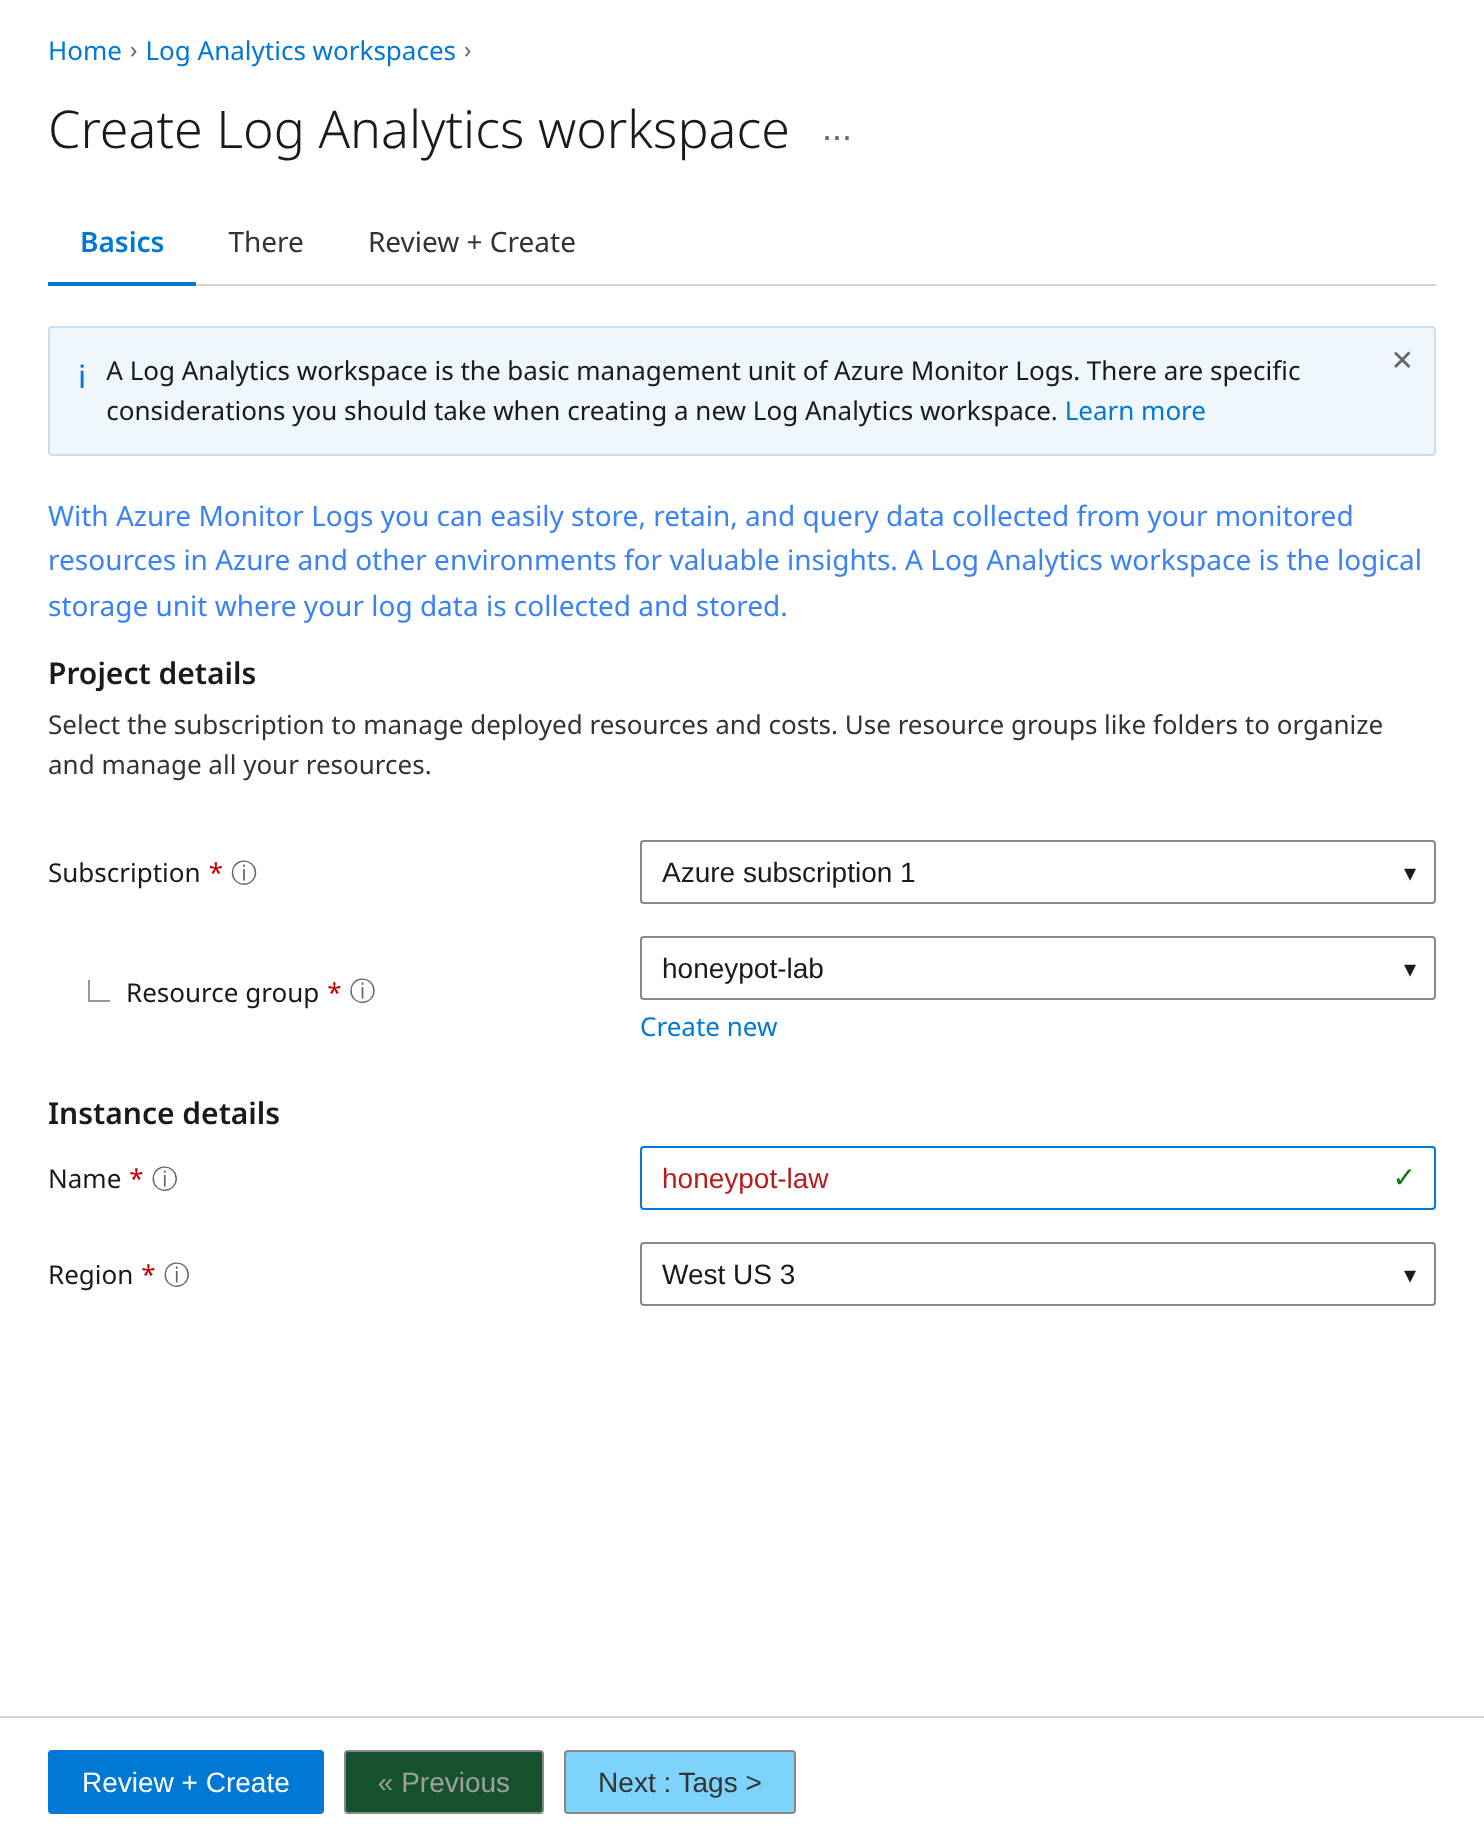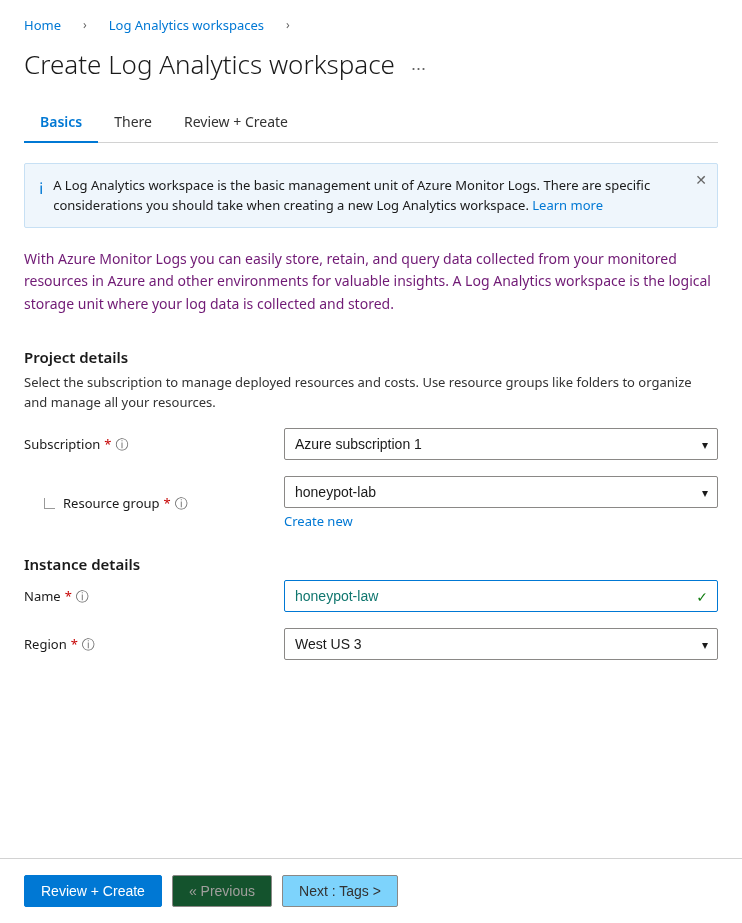--- a/index.html
+++ b/index.html
@@ -12,21 +12,21 @@
       min-height: 923px;
       display: flex;
       flex-direction: column;
     }
     .main-content {
       flex: 1;
       padding: 16px 24px;
     }
     .breadcrumb {
       display: flex;
-      gap: 22px;
+      gap: 4px;
       font-size: 13px;
       margin-bottom: 12px;
     }
     .breadcrumb a {
       color: #0078d4;
       text-decoration: none;
     }
     .breadcrumb-sep {
       color: #666;
       font-size: 12px;
@@ -105,34 +105,34 @@
       right: 10px;
       background: none;
       border: none;
       cursor: pointer;
       color: #666;
       font-size: 14px;
     }
     
     .description {
       font-size: 14px;
-      color: #701a75;
+      color: #3b82f6;
       line-height: 1.6;
-      margin-bottom: 32px;
+      margin-bottom: 12px;
     }
     
     .section-title {
       font-size: 15px;
       font-weight: 600;
       margin-bottom: 6px;
     }
     .section-desc {
       font-size: 13px;
       color: #333;
-      margin-bottom: 16px;
+      margin-bottom: 28px;
       line-height: 1.5;
     }
     
     .form-row {
       display: flex;
       margin-bottom: 16px;
     }
     .form-label {
       width: 260px;
       font-size: 13px;
@@ -159,20 +159,21 @@
       width: 10px;
       height: 10px;
       border-left: 1px solid #999;
       border-bottom: 1px solid #999;
       margin-right: 4px;
       flex-shrink: 0;
     }
     .form-control {
       flex: 1;
       position: relative;
+      margin-left: 36px;
     }
     .select-field {
       width: 100%;
       padding: 6px 32px 6px 10px;
       border: 1px solid #8a8886;
       border-radius: 2px;
       font-size: 14px;
       color: #1a1a1a;
       background: #fff;
       appearance: none;
@@ -198,21 +199,21 @@
       font-size: 13px;
       display: inline-block;
       margin-top: 4px;
     }
     .text-input {
       width: 100%;
       padding: 6px 32px 6px 10px;
       border: 1px solid #0078d4;
       border-radius: 2px;
       font-size: 14px;
-      color: #0f766e;
+      color: #b91c1c;
       height: 32px;
       outline: none;
     }
     .input-wrapper {
       position: relative;
     }
     .input-check {
       position: absolute;
       right: 10px;
       top: 50%;

